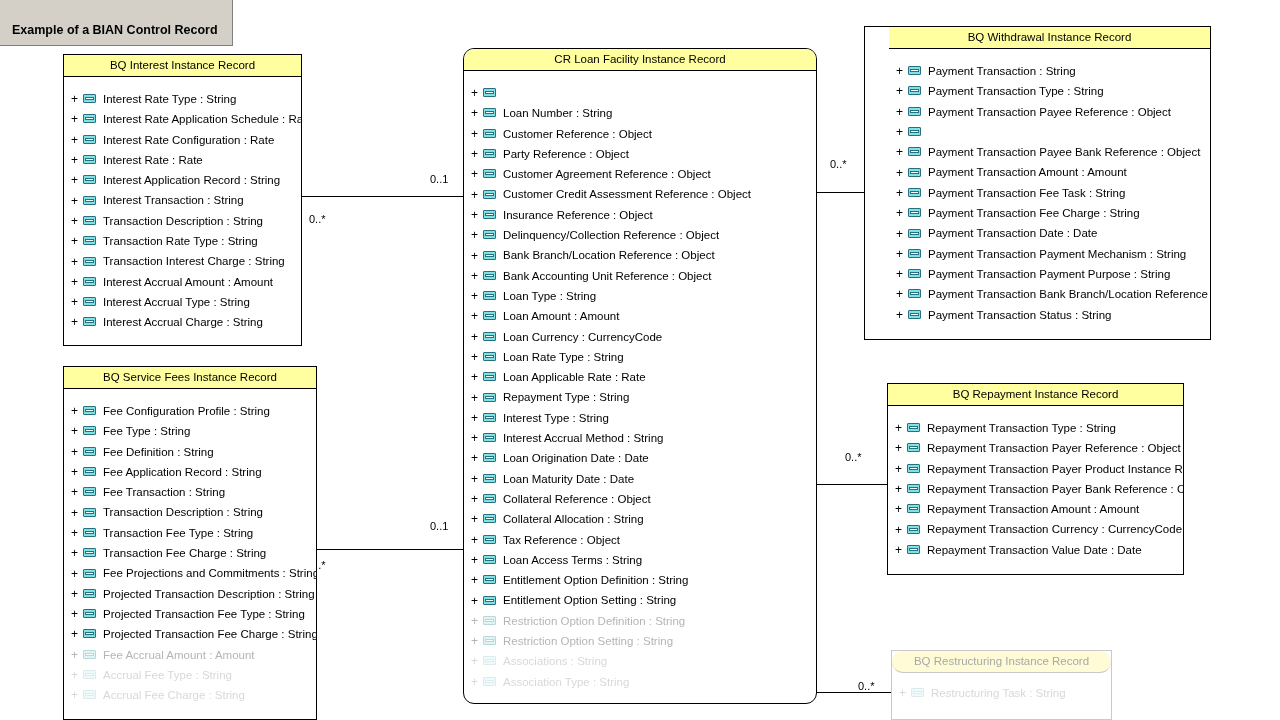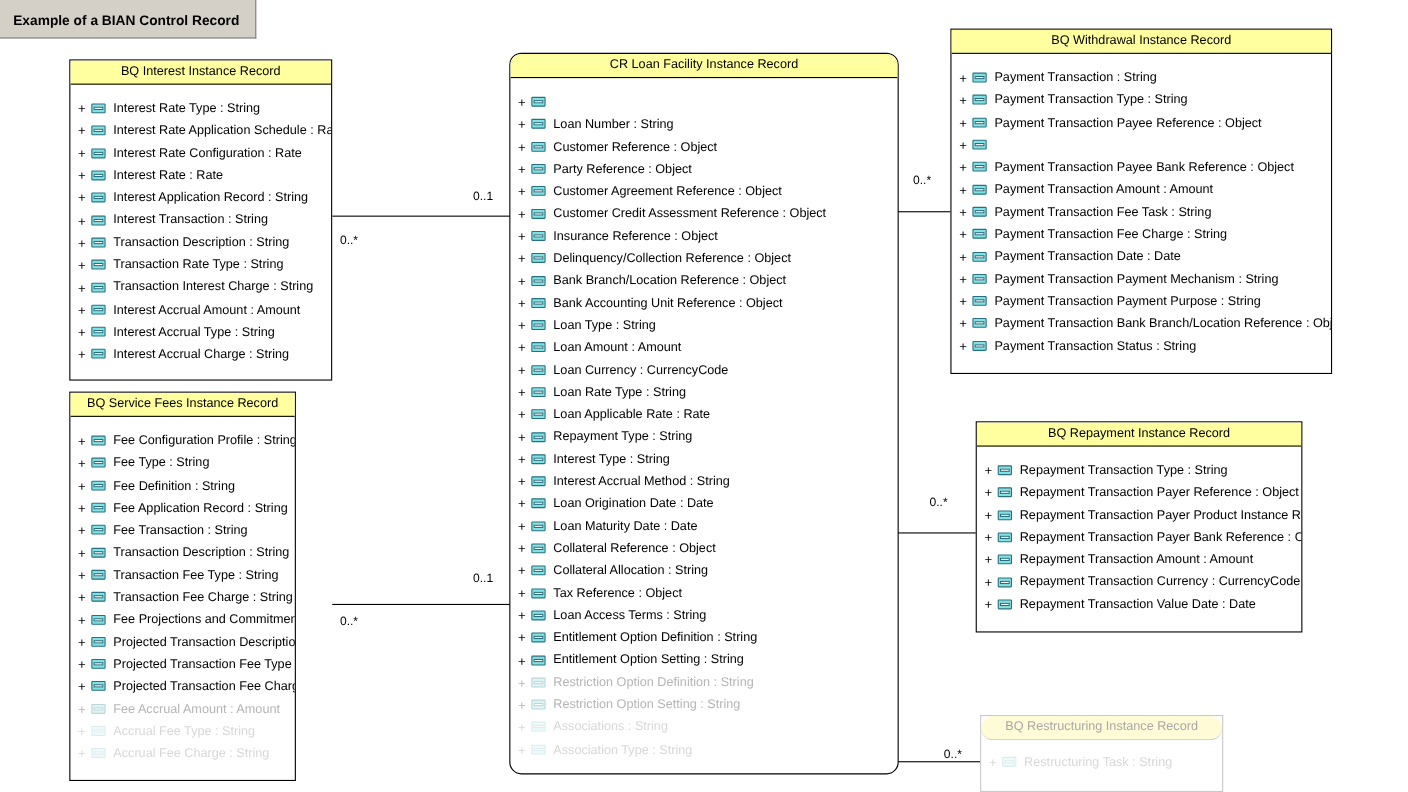--- a/index.html
+++ b/index.html
@@ -19,21 +19,21 @@
 
   
   .title-tab {
     position: absolute;
     left: 0px;
     top: 0px;
     background: #d4d0c8;
     border: 1px solid #808080;
     border-top: none;
     border-left: none;
-    padding: 12px 14px 8px 12px;
+    padding: 23px 14px 8px 12px;
     font-size: 12.5px;
     font-weight: bold;
     color: #000000;
     white-space: nowrap;
   }
 
   
   .diagram-label {
     position: absolute;
     font-size: 12.5px;
@@ -251,21 +251,21 @@
           <span class="plus">+</span>
           <span class="prop-icon">
             <span class="box"></span>
             <span class="bar"></span>
           </span>
           <span>Interest Accrual Charge : String</span>
         </div>
     </div>
   </div>
 
-  <div class="uml-class" style="left:63px; top:356px; width:206px; height:354px;">
+  <div class="uml-class" style="left:63px; top:366px; width:254px; height:354px;">
     <div class="uml-header">BQ Service Fees Instance Record</div>
     <div class="uml-body">
       <div class="attr">
           <span class="plus">+</span>
           <span class="prop-icon">
             <span class="box"></span>
             <span class="bar"></span>
           </span>
           <span>Fee Configuration Profile : String</span>
         </div>
@@ -622,21 +622,21 @@
           <span class="plus">+</span>
           <span class="prop-icon">
             <span class="box"></span>
             <span class="bar"></span>
           </span>
           <span>Association Type : String</span>
         </div>
     </div>
   </div>
 
-  <div class="uml-class" style="left:864px; top:26px; width:347px; height:314px;">
+  <div class="uml-class" style="left:864px; top:26px; width:347px; height:314px;padding-left:24px;">
     <div class="uml-header">BQ Withdrawal Instance Record</div>
     <div class="uml-body">
       <div class="attr">
           <span class="plus">+</span>
           <span class="prop-icon">
             <span class="box"></span>
             <span class="bar"></span>
           </span>
           <span>Payment Transaction : String</span>
         </div>

